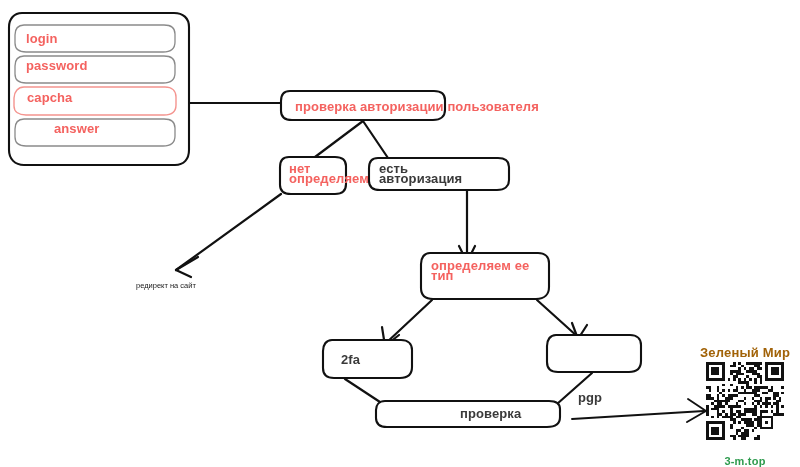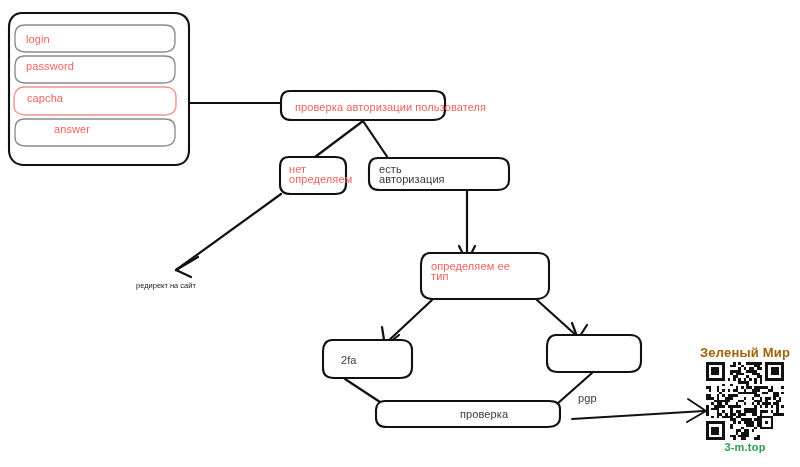--- a/index.html
+++ b/index.html
@@ -19,25 +19,26 @@
   }
   #diagram-svg {
     position: absolute;
     left: 0;
     top: 0;
     width: 800px;
     height: 467px;
   }
   .node-label {
     position: absolute;
-    font-size: 11px;
+    font-size: 13px;
     line-height: 10px;
     letter-spacing: 0.1px;
     white-space: pre;
     pointer-events: none;
+    font-weight: bold;
   }
   .label-red { color: #f4625f; }
   .label-dark { color: #3a3a3a; }
   .plain-text {
     position: absolute;
     font-size: 7.5px;
     color: #1a1a1a;
     white-space: pre;
   }
   
@@ -56,21 +57,21 @@
     letter-spacing: 0.2px;
     line-height: 16px;
     margin-bottom: 1px;
   }
   #wm-url {
     font-size: 11px;
     font-weight: bold;
     color: #2e9b4e;
     letter-spacing: 0.2px;
     line-height: 14px;
-    margin-top: 0;
+    margin-top: 14px;
   }
   #qr-wrap {
     width: 78px;
     height: 78px;
     margin: 0 auto;
     background: #ffffff;
   }
   #qr-canvas-svg { display: block; }
 </style>
 </head>

